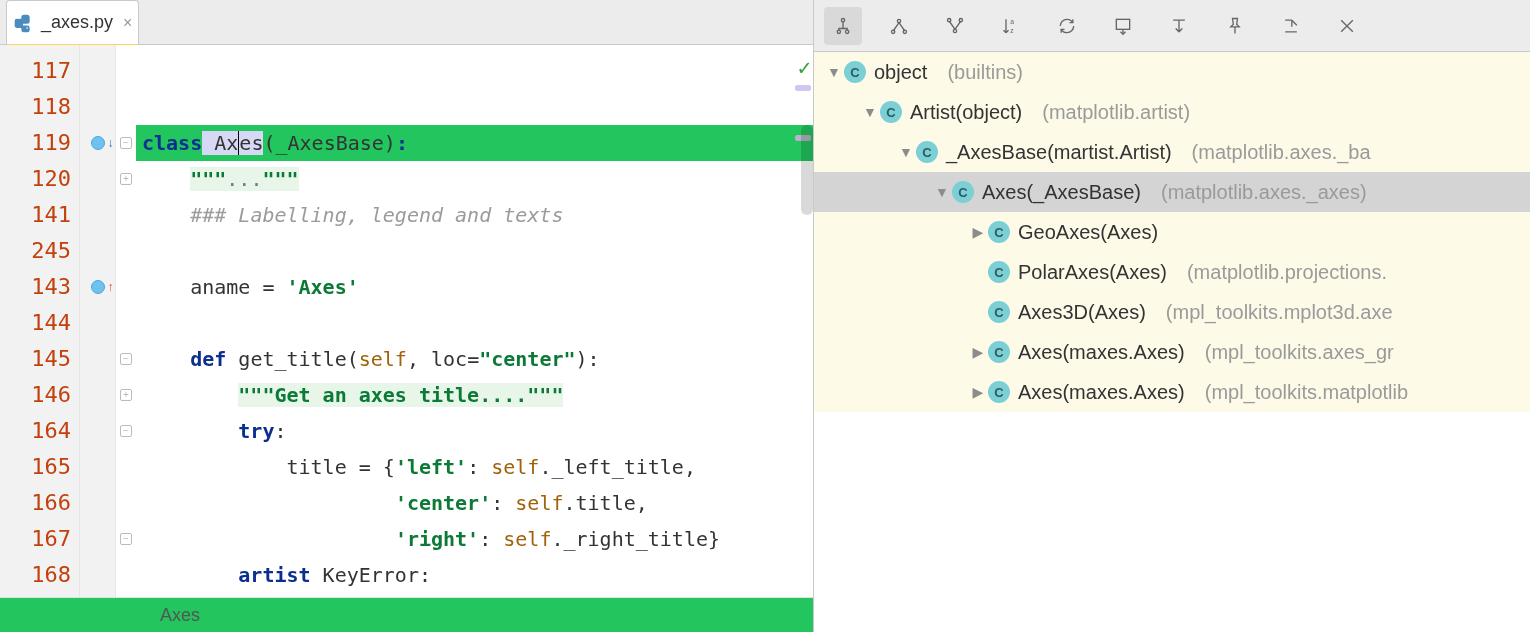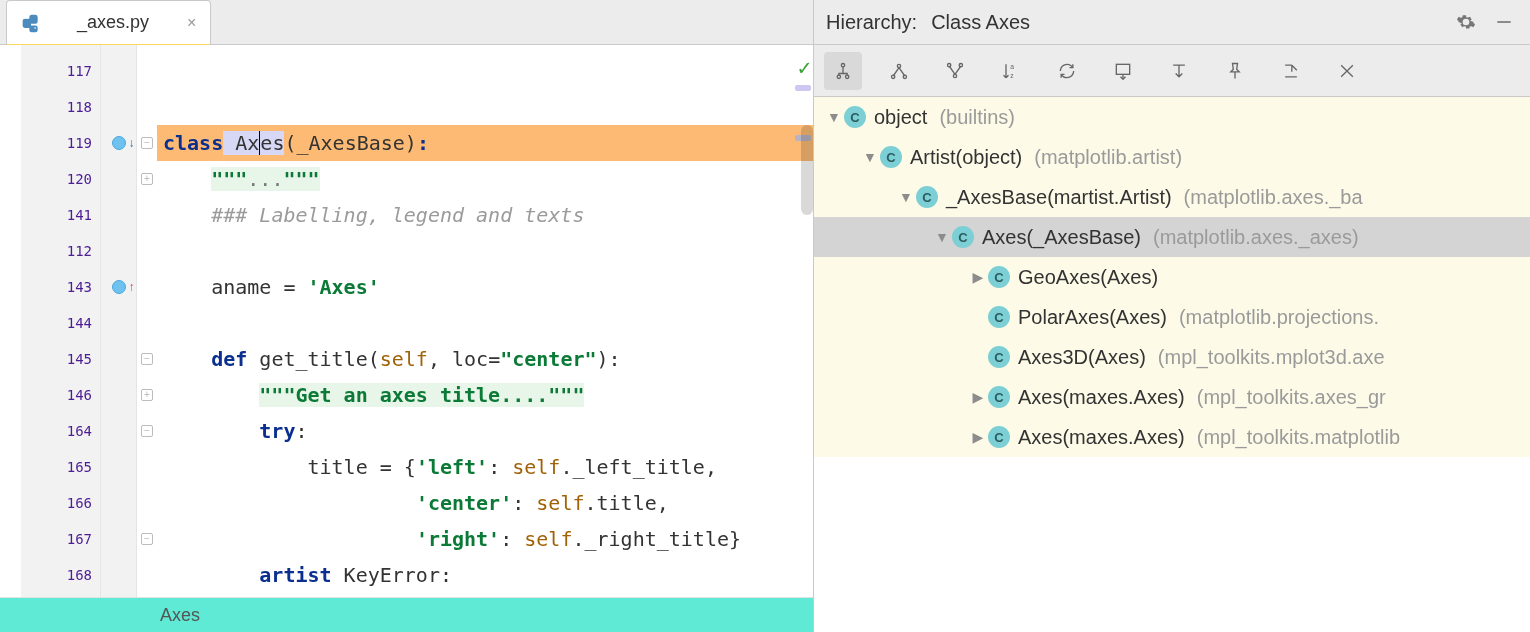--- a/index.html
+++ b/index.html
@@ -2,59 +2,59 @@
 <html><head>
 <meta charset="utf-8">
 <style>
   * { margin: 0; padding: 0; box-sizing: border-box; }
   html, body { width: 1530px; height: 632px; overflow: hidden; font-family: "Helvetica Neue", Arial, sans-serif; font-size: 20px; color: #333; background: #ececec; }
   .root { display: flex; flex-direction: row; width: 100%; height: 100%; }
 
   
   .editor-pane { width: 814px; display: flex; flex-direction: column; border-right: 1px solid #c9c9c9; background: #ececec; }
   .tab-bar { height: 45px; display: flex; align-items: flex-end; background: #ececec; border-bottom: 1px solid #c9c9c9; padding-left: 6px; }
-  .tab { display: flex; align-items: center; height: 44px; padding: 0 14px; background: #fff; border: 1px solid #c9c9c9; border-bottom: none; border-top-left-radius: 4px; border-top-right-radius: 4px; position: relative; gap: 28px; }
+  .tab { display: flex; align-items: center; height: 44px; padding: 0 6px; background: #fff; border: 1px solid #c9c9c9; border-bottom: none; border-top-left-radius: 4px; border-top-right-radius: 4px; position: relative; }
   .tab::after { content: ""; position: absolute; left: 0; right: 0; bottom: -3px; height: 3px; background: #f9d65c; }
   .tab .py-icon { width: 20px; height: 20px; margin-right: 8px; }
   .tab .fname { font-size: 18px; color: #333; }
   .tab .close { margin-left: 10px; color: #999; font-size: 16px; }
 
   .editor-body { flex: 1; display: flex; flex-direction: row; background: #fff; position: relative; overflow: hidden; }
-  .gutter { width: 80px; background: #f2f2f2; border-right: 1px solid #e5e5e5; text-align: right; color: #4c1d95; font-family: Menlo, Consolas, monospace; font-size: 14px; padding-top: 8px; margin-left: 21px; }
+  .gutter { width: 80px; background: #f2f2f2; border-right: 1px solid #e5e5e5; text-align: right; color: #c2410c; font-family: Menlo, Consolas, monospace; font-size: 22px; padding-top: 8px; }
   .gutter .ln { height: 36px; line-height: 36px; padding-right: 8px; }
   .marker-col { width: 36px; background: #f2f2f2; border-right: 1px solid #e5e5e5; padding-top: 8px; }
   .marker-col .mk { height: 36px; display: flex; align-items:center; justify-content:center; }
   .mk-dot { width:14px; height:14px; border-radius:50%; background:#6fc2f0; border:1px solid #4aa8dd; position:relative; }
   .mk-down::after { content:"↓"; color:#2b6fb5; font-size:12px; position:absolute; right:-10px; top:-1px; }
   .mk-up::after { content:"↑"; color:#d04545; font-size:12px; position:absolute; right:-10px; top:-1px; }
 
   .fold-col { width: 20px; background:#fff; padding-top:8px; }
   .fold-col .fc { height:36px; display:flex; align-items:center; justify-content:center; color:#bcbcbc; font-size:14px; }
   .fc-box { width:12px; height:12px; border:1px solid #bcbcbc; border-radius:2px; display:flex; align-items:center; justify-content:center; font-size:10px; line-height:1; color:#bcbcbc;}
   
   .code-area { flex:1; font-family: Menlo, Consolas, monospace; font-size: 20px; padding-top:8px; position: relative; }
   .code-line { height:36px; line-height:36px; white-space: pre; padding-left: 6px; }
-  .hl-line { background: #fdba74; }
+  .hl-line { background: #22c55e; }
   .kw { color:#0a2f8f; font-weight:bold; }
   .def { color:#0a2f8f; font-weight:bold; }
   .str { color:#0b7a36; font-weight:bold; }
   .doc { background:#e8f5e9; color:#777; }
   .docb { background:#e8f5e9; color:#0b7a36; font-weight:bold; }
   .cmt { color:#9b9b9b; font-style:italic;margin-top:36px; }
   .param { color:#a16207; }
   .caret-bg { background:#d7d8f5; }
   .cursor-char { border-right: 1.5px solid #000; }
 
   .right-strip { position:absolute; right:0; top:0; width:20px; height:100%; }
   .right-strip .check { color:#3aa23a; font-size:22px; position:absolute; top:10px; right:2px; }
   .right-strip .seg-top { position:absolute; top:40px; right:2px; width:16px; height:6px; background:#cfc6f2; border-radius:2px; }
   .right-strip .seg-sel { position:absolute; top:90px; right:2px; width:16px; height:6px; background:#b5b3c5; border-radius:2px; }
   .right-strip .scroll-thumb { position:absolute; top:80px; right:0; width:12px; height:90px; background: rgba(0,0,0,0.15); border-radius:6px; }
 
-  .breadcrumb { height: 35px; background:#5eead4; border-top:1px solid #e2e2e2; line-height:35px; padding-left: 160px; color:#555; font-size:18px; }
+  .breadcrumb { height: 35px; background:#22c55e; border-top:1px solid #e2e2e2; line-height:35px; padding-left: 160px; color:#555; font-size:18px; }
 
   
   .hier-pane { flex:1; display:flex; flex-direction:column; background:#ececec; }
   .hier-header { height:45px; display:flex; align-items:center; padding: 0 12px; border-bottom:1px solid #c9c9c9; }
   .hier-header .title-lbl { color:#333; font-size:20px; }
   .hier-header .title-val { color:#333; font-size:20px; margin-left: 14px; }
   .hier-header .spacer { flex:1; }
   .hdr-icon { width:28px; height:28px; margin-left:10px; display:flex; align-items:center; justify-content:center; color:#666; cursor:pointer; }
 
   .hier-toolbar { height:52px; display:flex; align-items:center; padding-left:10px; gap:18px; border-bottom:1px solid #c9c9c9; }
@@ -62,21 +62,21 @@
   .tb-btn.active { background:#d9d9d9; }
   .tb-btn svg { width:20px; height:20px; stroke:#666; fill:none; stroke-width:1.6; }
 
   .tree { flex:1; background:#fff; overflow:hidden; }
   .tree-row { display:flex; align-items:center; height:40px; padding-left:10px; font-size:20px; white-space:nowrap; background:#fdfae8; }
   .tree-row.sel { background:#d4d4d4; }
   .arrow { width:20px; color:#8c8c8c; font-size:14px; text-align:center; }
   .arrow.blank { visibility:hidden; }
   .cls-icon { width:22px; height:22px; border-radius:50%; background:#7ccfd4; color:#2a5d60; font-size:13px; font-weight:bold; display:flex; align-items:center; justify-content:center; margin-right:8px; flex-shrink:0;}
   .cls-name { color:#333; }
-  .cls-loc { color:#9a9a9a; margin-left:12px; }
+  .cls-loc { color:#9a9a9a; margin-left:20px; }
   .ind { display:inline-block; }
 </style>
 </head>
 <body>
 
 <div class="root">
 
   <div class="editor-pane">
     <div class="tab-bar">
       <div class="tab">
@@ -92,21 +92,21 @@
       </div>
     </div>
 
     <div class="editor-body">
       <div class="gutter">
         <div class="ln">117</div>
         <div class="ln">118</div>
         <div class="ln">119</div>
         <div class="ln">120</div>
         <div class="ln">141</div>
-        <div class="ln">112</div>
+        <div class="ln">245</div>
         <div class="ln">143</div>
         <div class="ln">144</div>
         <div class="ln">145</div>
         <div class="ln">146</div>
         <div class="ln">164</div>
         <div class="ln">165</div>
         <div class="ln">166</div>
         <div class="ln">167</div>
         <div class="ln">168</div>
       </div>
@@ -186,35 +186,20 @@
         </div>
       </div>
     </div>
 
     <div class="breadcrumb">
       <span>Axes</span>
     </div>
   </div>
 
   <div class="hier-pane">
-    <div class="hier-header">
-      <span class="title-lbl">Hierarchy:</span>
-      <span class="title-val">Class Axes</span>
-      <span class="spacer"></span>
-      <span class="hdr-icon">
-          <svg viewBox="0 0 24 24" width="20" height="20">
-            <path fill="#777" d="M12 8a4 4 0 100 8 4 4 0 000-8zm9 4a7 7 0 01-.1 1.2l2 1.6-2 3.4-2.4-1a7 7 0 01-2 .1l-.4 2.6h-4l-.4-2.6a7 7 0 01-2-.1l-2.4 1-2-3.4 2-1.6A7 7 0 013 12a7 7 0 01.1-1.2l-2-1.6 2-3.4 2.4 1a7 7 0 012-.1L8 4h4l.4 2.6a7 7 0 012 .1l2.4-1 2 3.4-2 1.6A7 7 0 0121 12z"></path>
-          </svg>
-        </span>
-      <span class="hdr-icon">
-          <svg viewBox="0 0 24 24" width="20" height="20">
-            <rect x="4" y="11" width="16" height="2" fill="#777"></rect>
-          </svg>
-        </span>
-    </div>
 
     <div class="hier-toolbar">
       <span class="tb-btn active">
           <svg viewBox="0 0 24 24">
             <circle cx="12" cy="5" r="2"></circle>
             <path d="M12 7v5M7 18v-3h10v3M12 12v2"></path>
             <circle cx="7" cy="19" r="2"></circle>
             <circle cx="17" cy="19" r="2"></circle>
           </svg>
         </span>

